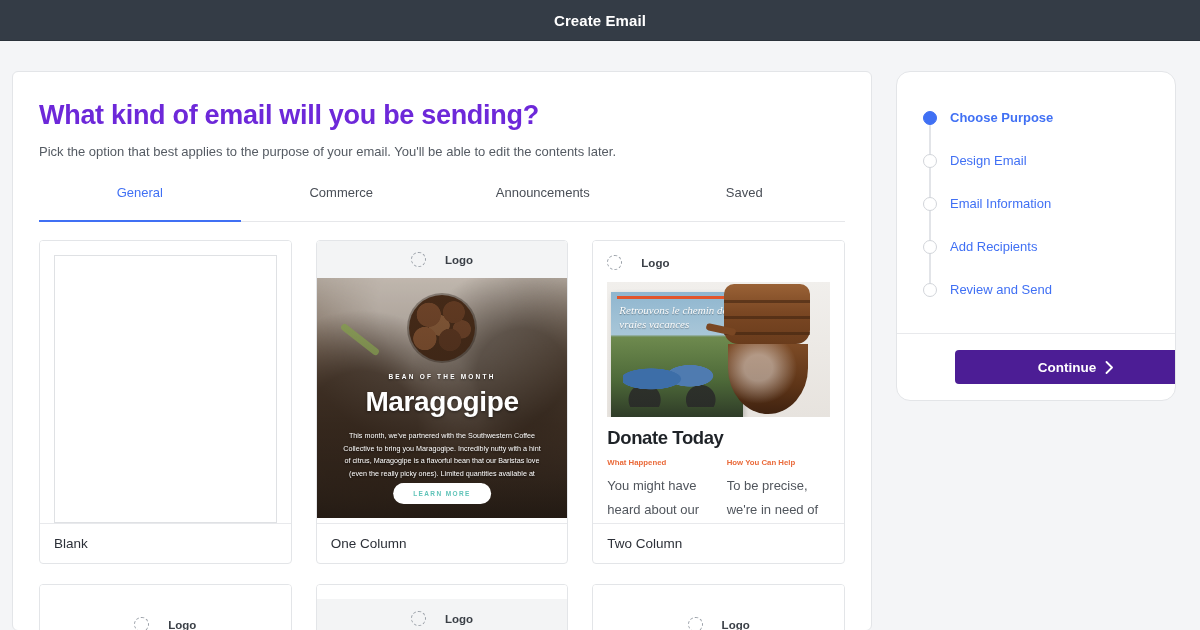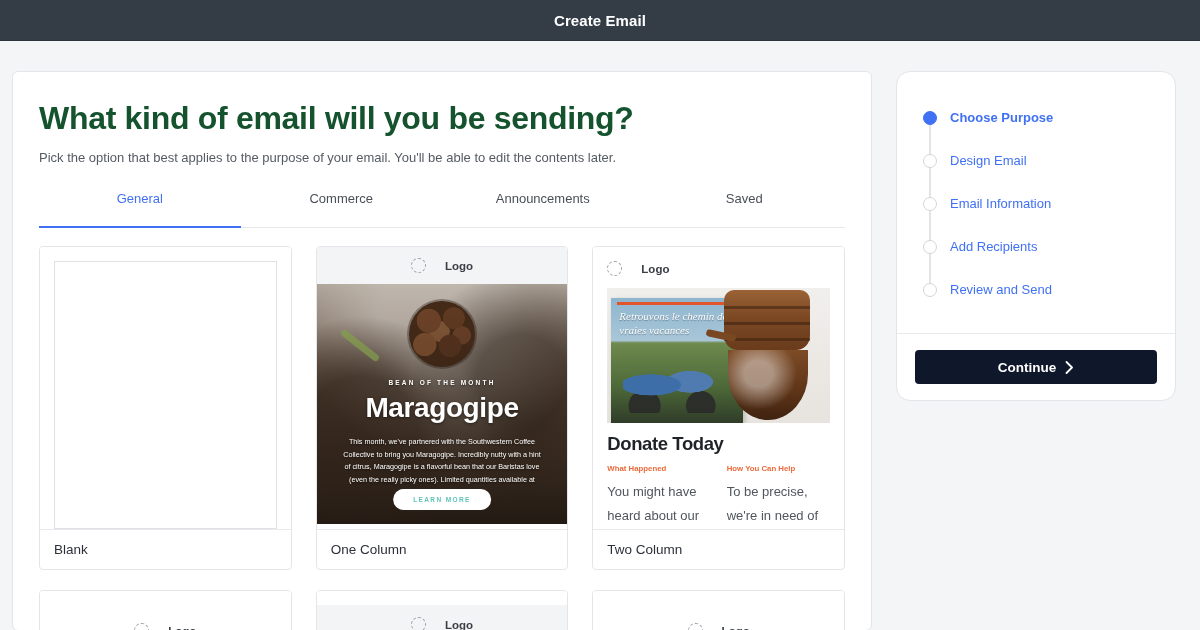--- a/index.html
+++ b/index.html
@@ -38,23 +38,23 @@
   .main-panel {
     width: 860px;
     background: #ffffff;
     border: 1px solid #e3e5e8;
     border-radius: 6px;
     padding: 28px 26px 0 26px;
     height: 560px;
     overflow: hidden;
   }
   .page-title {
-    font-size: 32px;
-    font-weight: bold;
-    color: #14532d;
+    font-size: 27px;
+    font-weight: bold;
+    color: #6d28d9;
     letter-spacing: -.3px;
     margin-bottom: 13px;
   }
   .page-subtitle {
     font-size: 13px;
     color: #555b63;
     margin-bottom: 26px;
   }
 
   
@@ -356,33 +356,34 @@
     font-size: 13px;
     color: #4070f4;
   }
   .step.active .step-label { font-weight: bold; }
   .sidebar-footer {
     border-top: 1px solid #e8e9ec;
     padding: 16px 18px;
   }
   .continue-btn {
     width: 100%;
-    background: #0f172a;
+    background: #4c1d95;
     color: #fff;
     border: none;
     border-radius: 4px;
     height: 34px;
     font-size: 13.5px;
     font-family: "Liberation Sans", sans-serif;
     font-weight: bold;
     cursor: pointer;
     display: flex;
     align-items: center;
     justify-content: center;
     gap: 9px;
+    margin-left: 40px;
   }
   .chev { display: block; }
 </style>
 </head>
 <body>
 
 <div class="topbar">
   <div class="topbar-title">Create Email</div>
 </div>
 

